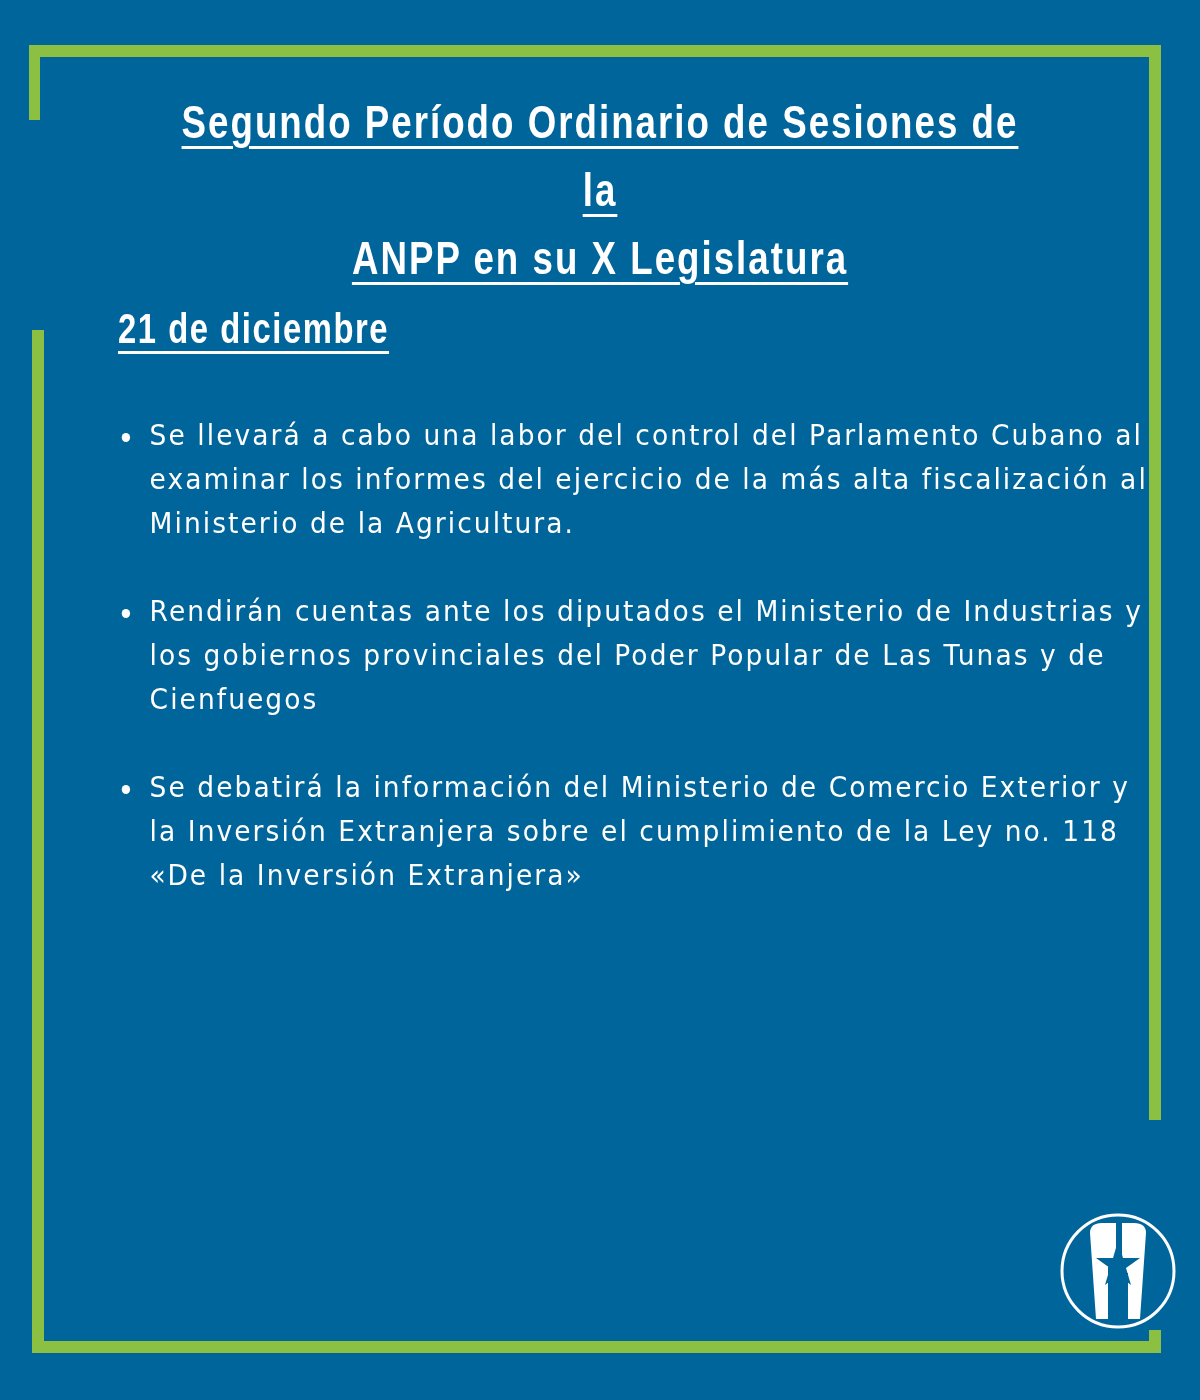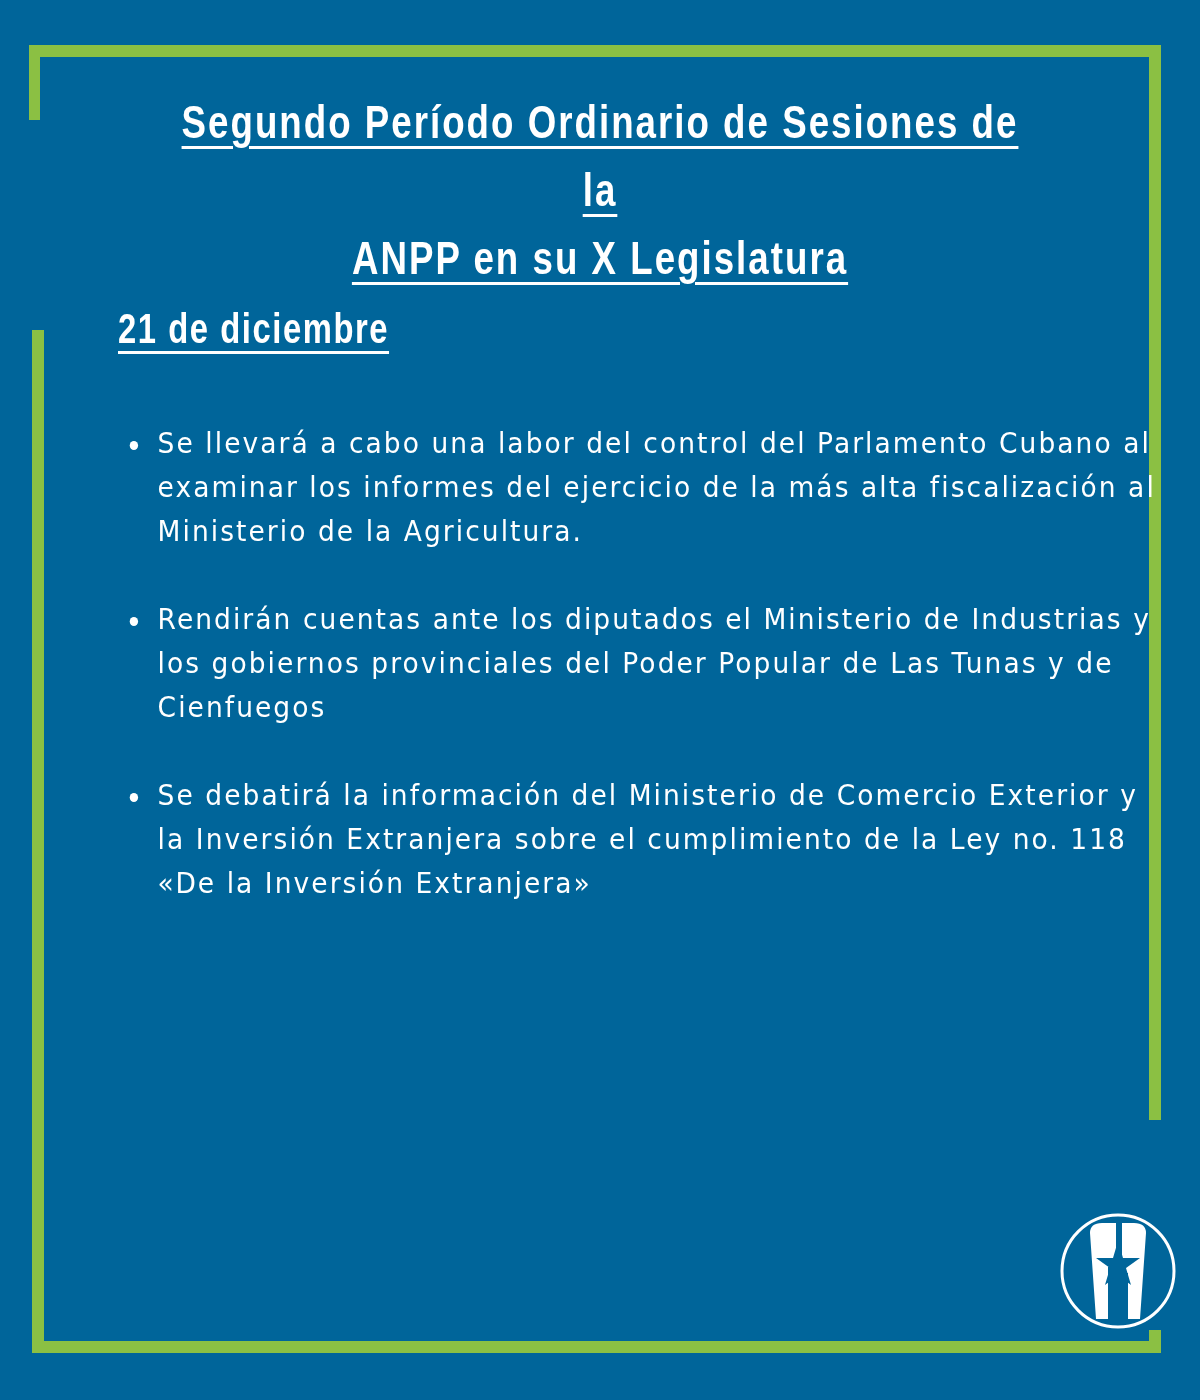--- a/index.html
+++ b/index.html
@@ -1,21 +1,21 @@
 <!DOCTYPE html>
 <html><head>
 <meta charset="utf-8">
 <style>
   html, body { margin:0; padding:0; }
   body { width:1200px; height:1400px; background:#00659a; position:relative; overflow:hidden; font-family:"Liberation Sans", sans-serif; color:#ffffff; }
   .bar { position:absolute; background:#8bc043; }
   .title { position:absolute; left:60px; width:1080px; top:88px; text-align:center; font-family:"Liberation Sans", sans-serif; font-weight:bold; font-size:47px; line-height:68px; letter-spacing:2.6px; transform:scaleX(0.78); transform-origin:center top; }
   .title span { text-decoration:underline; text-decoration-thickness:3px; text-underline-offset:8px; }
   .date { position:absolute; left:118px; top:305px; font-weight:bold; font-size:42px; letter-spacing:2px; transform:scaleX(0.78); transform-origin:left top; text-decoration:underline; text-decoration-thickness:3px; text-underline-offset:8px; }
-  ul.items { position:absolute; left:118px; top:414px; width:1010px; margin:8px; padding:0; list-style:none; }
+  ul.items { position:absolute; left:118px; top:414px; width:1010px; margin:0; padding:0; list-style:none; }
   ul.items li { position:relative; padding-left:34px; font-size:28.5px; line-height:44px; letter-spacing:2.2px; margin-bottom:44px; font-family:"DejaVu Sans", sans-serif; font-weight:normal; transform:scaleX(0.93); transform-origin:left top; width:1080px; }
   ul.items li .dot { position:absolute; left:4px; top:19px; width:9px; height:9px; border-radius:50%; background:#fff; }
   .logo { position:absolute; left:1060px; top:1213px; width:116px; height:116px; }
 </style>
 </head>
 <body>
 
 <div class="bar" style="left:29px; top:45px; width:1132px; height:12px;"></div>
 <div class="bar" style="left:29px; top:45px; width:11px; height:75px;"></div>
 <div class="bar" style="left:32px; top:330px; width:12px; height:1023px;"></div>

